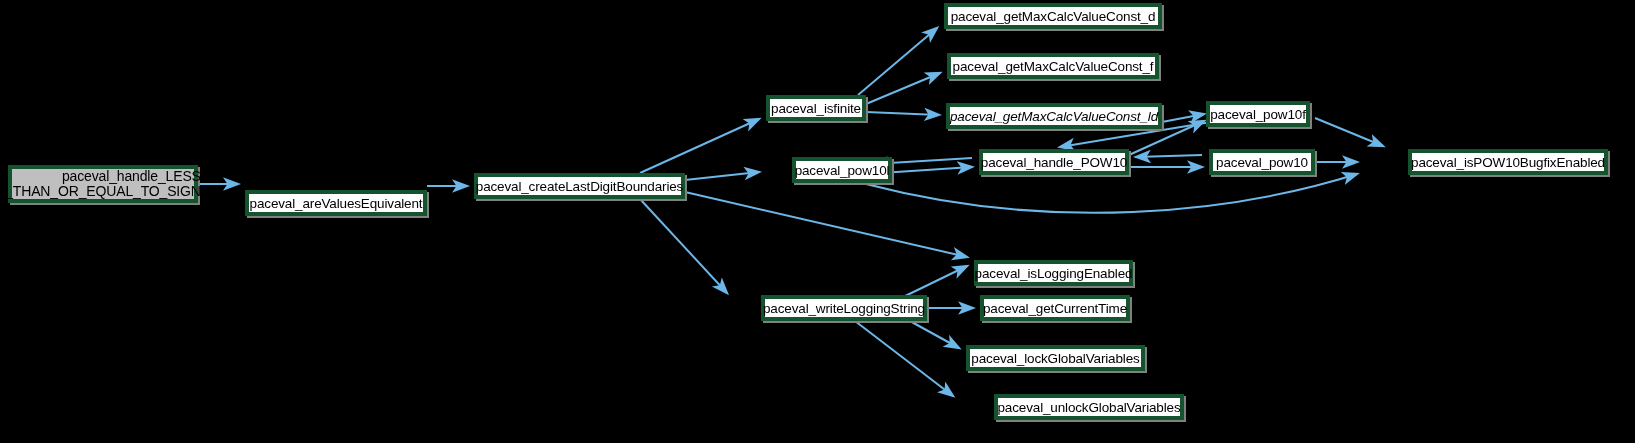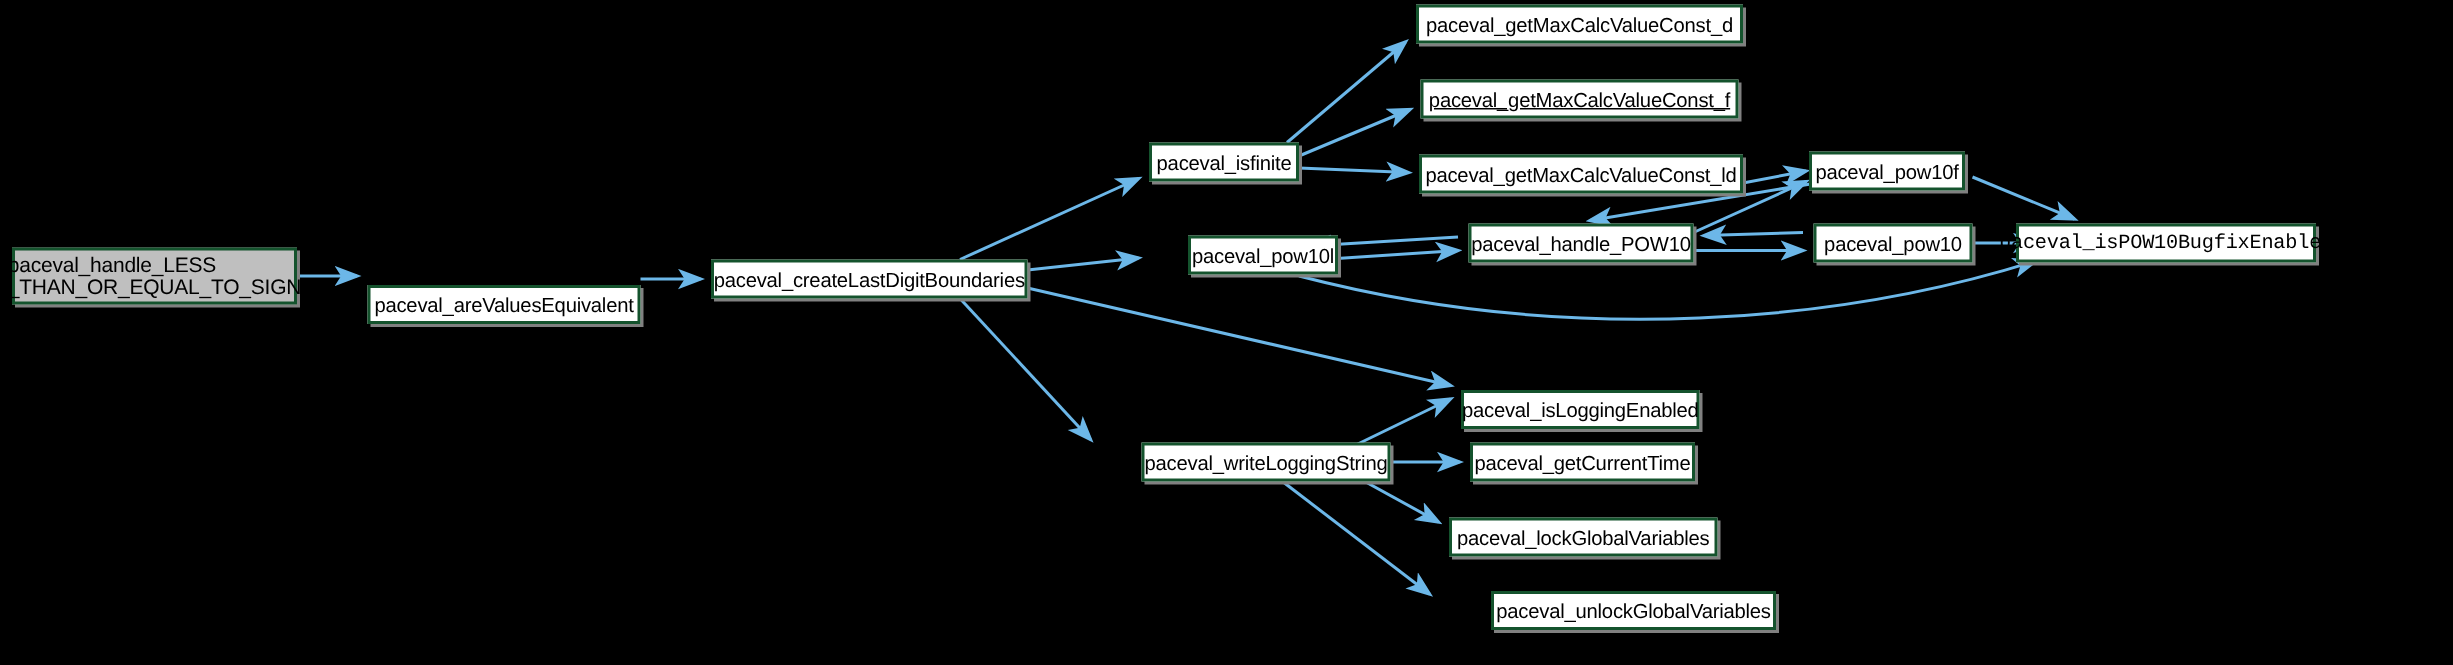--- a/index.html
+++ b/index.html
@@ -10,26 +10,26 @@
     height:443px;
     background:#000000;
     overflow:hidden;
     font-family:"Liberation Sans","DejaVu Sans",sans-serif;
   }
   #edges{position:absolute;left:0;top:0;width:1635px;height:443px;}
   .node{
     position:absolute;
     box-sizing:border-box;
     background:#ffffff;
-    border:2px solid #14532d;
+    border:4px solid #14532d;
     box-shadow:2px 2px 0 0 #808080;
     display:flex;
     align-items:center;
     justify-content:center;
-    text-align:left;
+    text-align:right;
     color:#000000;
     font-size:13.5px;
     line-height:15px;
     letter-spacing:-0.15px;
     white-space:pre;
     padding:0 6px;
     cursor:pointer;
   }
   .node.root{
     background:#bfbfbf;
@@ -74,24 +74,24 @@
   </svg>
   <div id="node-layer">
       <div class="node root" style="left: 8px; top: 165px; width: 190px; height: 38px;">paceval_handle_LESS
 _THAN_OR_EQUAL_TO_SIGN</div>
       <div class="node" style="left: 245px; top: 173px; width: 182px; height: 26px; margin-top: 17px;">paceval_areValuesEquivalent</div>
       <div class="node" style="left: 474px; top: 173px; width: 211px; height: 26px;">paceval_createLastDigitBoundaries</div>
       <div class="node" style="left: 766px; top: 95px; width: 100px; height: 26px;">paceval_isfinite</div>
       <div class="node" style="left: 766px; top: 157px; width: 100px; height: 26px; margin-left: 26px;">paceval_pow10l</div>
       <div class="node" style="left: 733px; top: 295px; width: 166px; height: 26px; margin-left: 28px;">paceval_writeLoggingString</div>
       <div class="node" style="left: 944px; top: 3px; width: 218px; height: 26px;">paceval_getMaxCalcValueConst_d</div>
-      <div class="node" style="left: 947px; top: 53px; width: 212px; height: 26px; text-decoration: underline;">paceval_getMaxCalcValueConst_f</div>
-      <div class="node" style="left: 946px; top: 103px; width: 216px; height: 26px;">paceval_getMaxCalcValueConst_ld</div>
+      <div class="node" style="left: 947px; top: 53px; width: 212px; height: 26px;">paceval_getMaxCalcValueConst_f</div>
+      <div class="node" style="left: 946px; top: 103px; width: 216px; height: 26px; font-style: italic;">paceval_getMaxCalcValueConst_ld</div>
       <div class="node" style="left: 979px; top: 149px; width: 150px; height: 26px;">paceval_handle_POW10</div>
       <div class="node" style="left: 1206px; top: 101px; width: 104px; height: 26px;">paceval_pow10f</div>
       <div class="node" style="left: 1209px; top: 149px; width: 106px; height: 26px;">paceval_pow10</div>
-      <div class="node" style="left: 1344px; top: 149px; width: 200px; height: 26px; font-family: Liberation Mono, monospace;">paceval_isPOW10BugfixEnabled</div>
+      <div class="node" style="left: 1408px; top: 149px; width: 200px; height: 26px;">paceval_isPOW10BugfixEnabled</div>
       <div class="node" style="left: 974px; top: 260px; width: 159px; height: 26px;">paceval_isLoggingEnabled</div>
       <div class="node" style="left: 980px; top: 295px; width: 150px; height: 26px;">paceval_getCurrentTime</div>
       <div class="node" style="left: 966px; top: 345px; width: 179px; height: 26px;">paceval_lockGlobalVariables</div>
       <div class="node" style="left: 960px; top: 394px; width: 190px; height: 26px; margin-left: 34px;">paceval_unlockGlobalVariables</div>
     </div>
 </div>
 
 </body></html>

